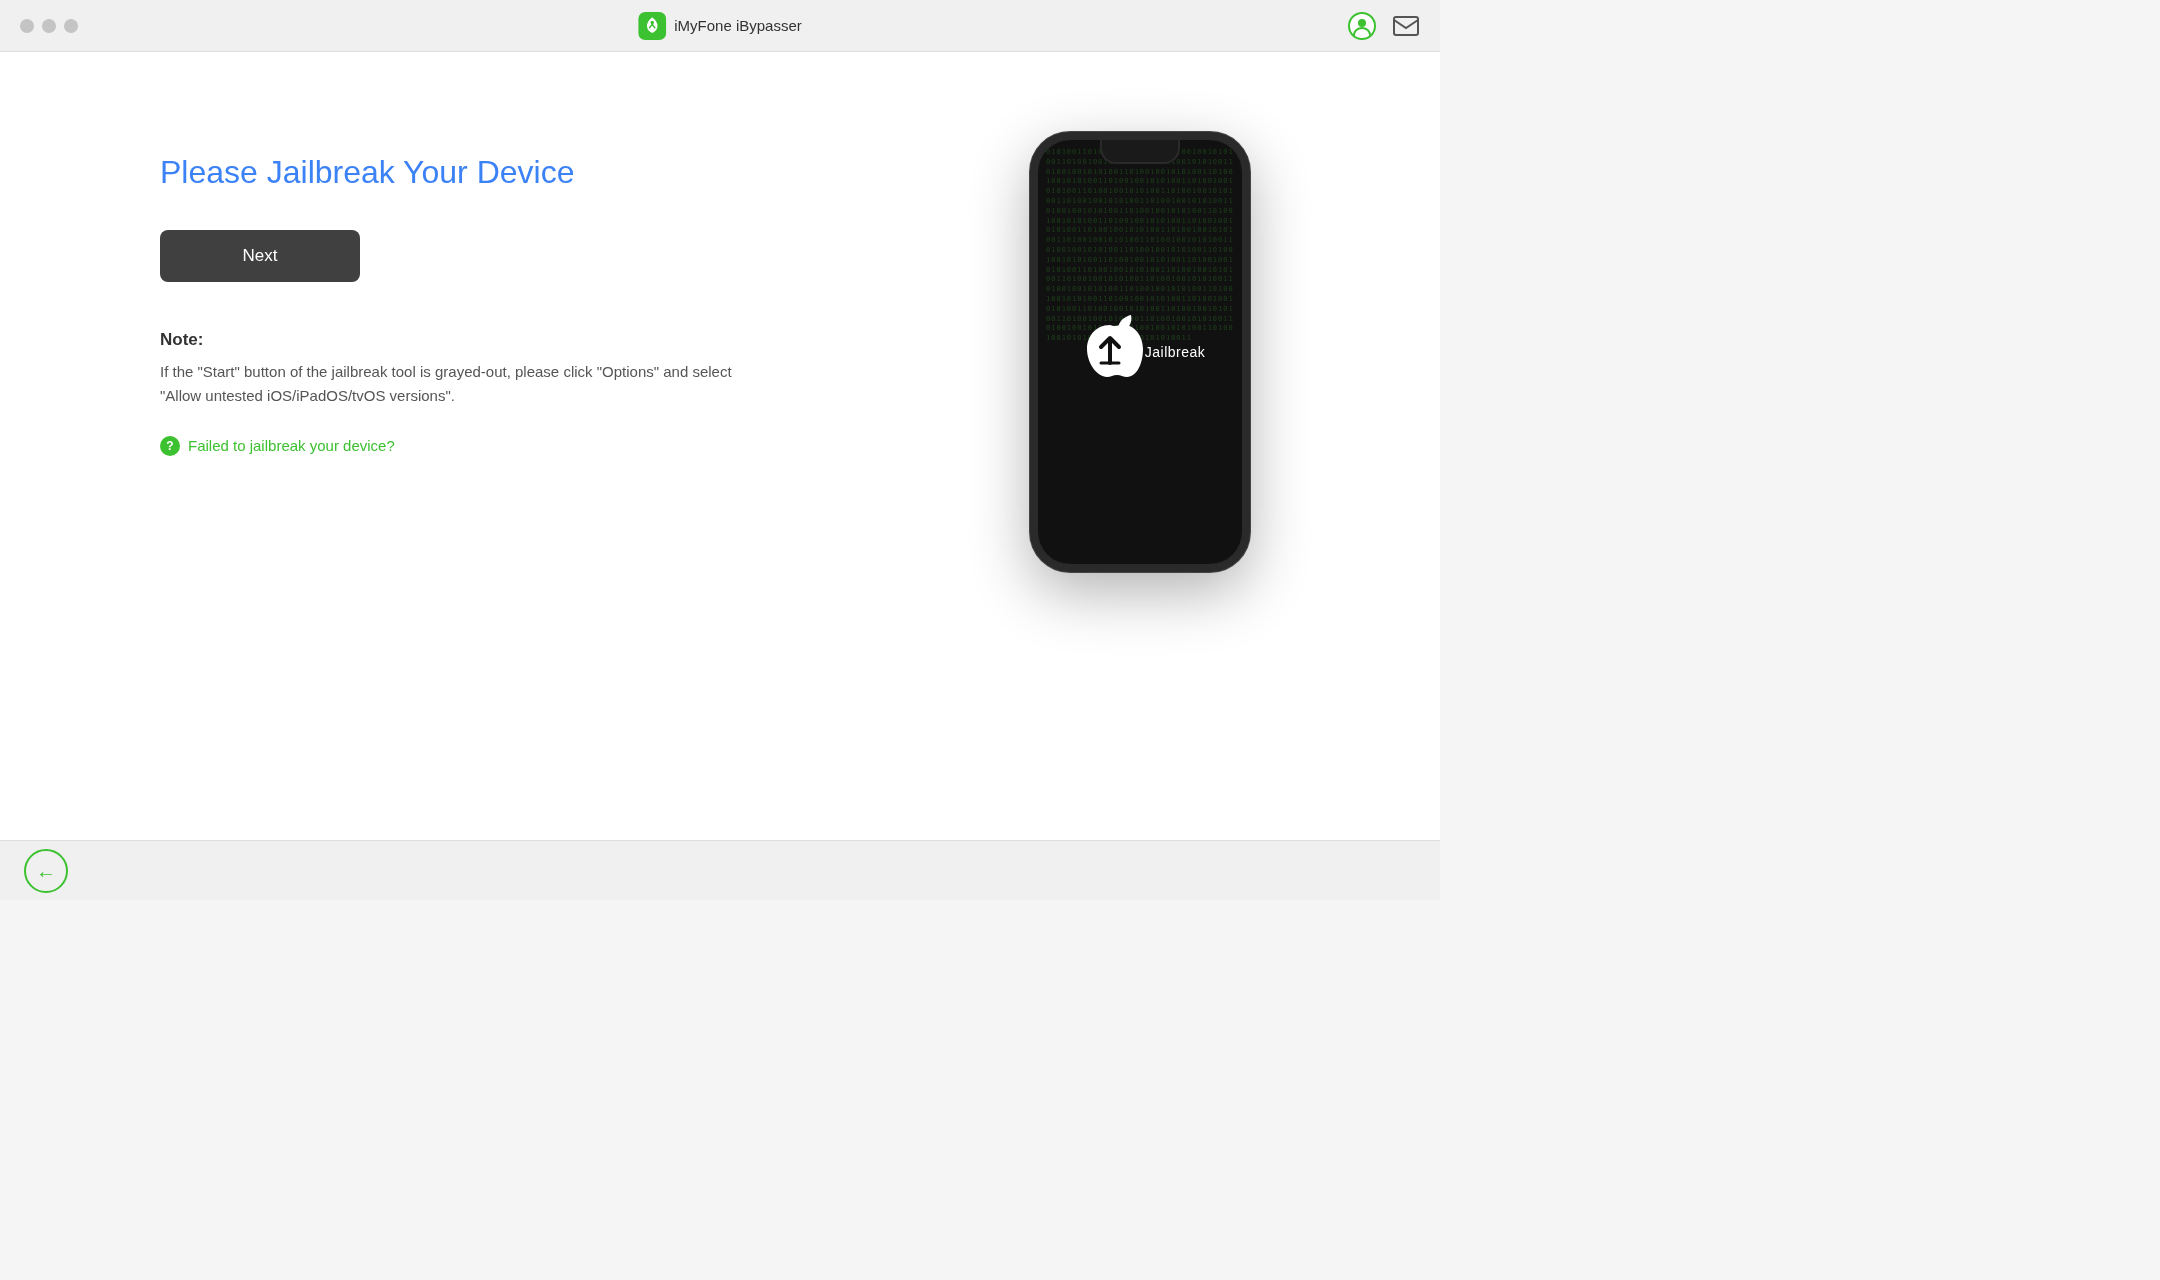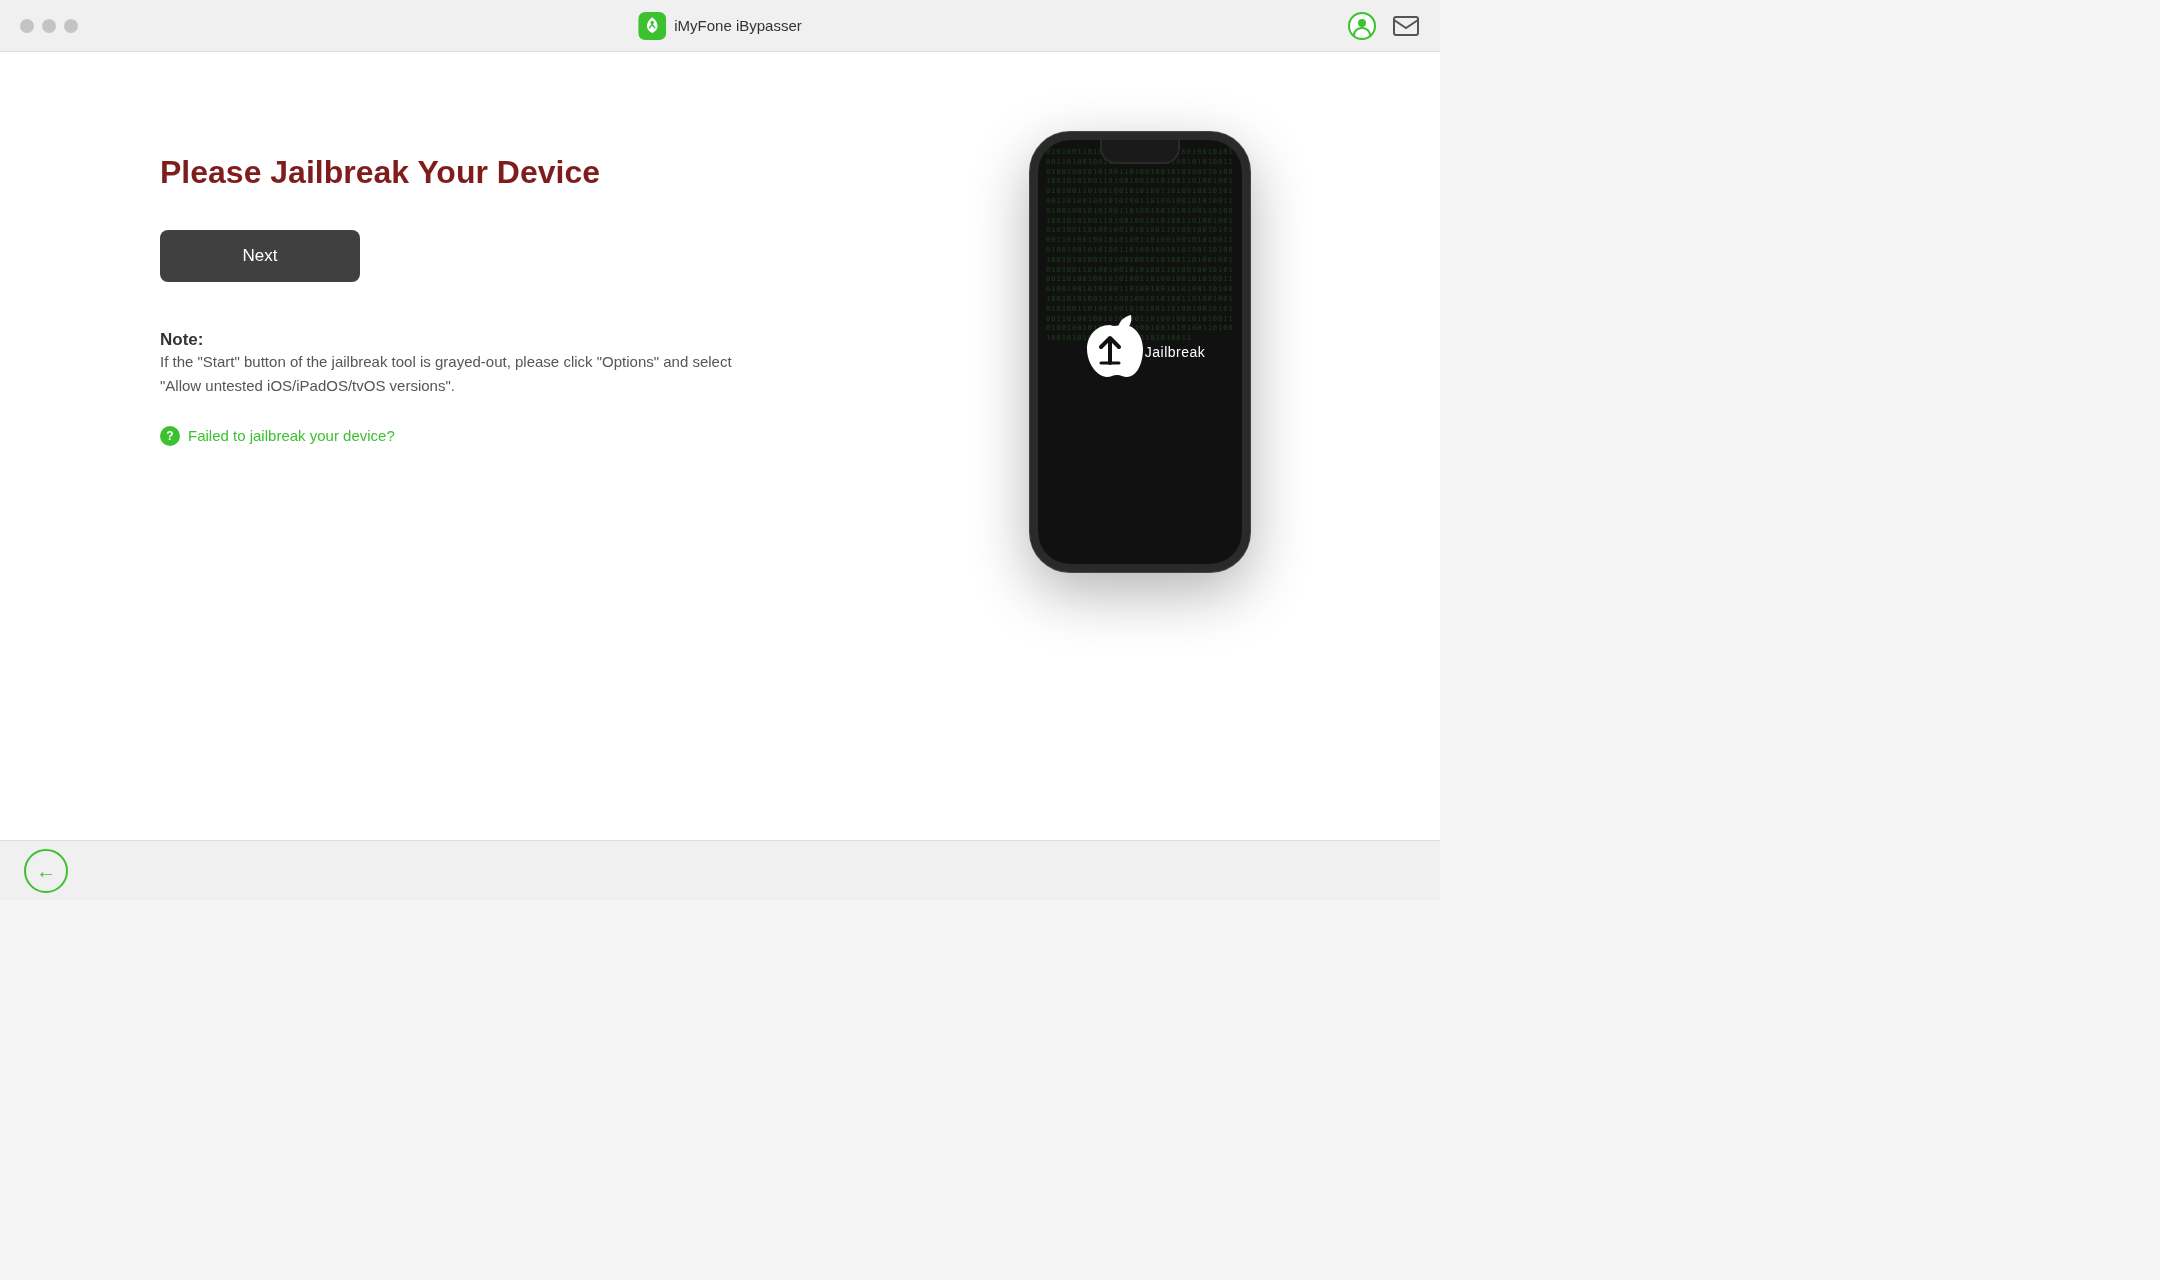--- a/index.html
+++ b/index.html
@@ -89,22 +89,22 @@
     }
 
     .left-panel {
       flex: 1;
       max-width: 580px;
       padding-top: 20px;
     }
 
     .page-title {
       font-size: 32px;
-      font-weight: 700;
-      color: #7f1d1d;
+      font-weight: 400;
+      color: #3b82f6;
       margin-bottom: 36px;
       line-height: 1.3;
     }
 
     .instructions-list {
       list-style: none;
       margin-bottom: 40px;
     }
 
     .instructions-list li {
@@ -132,20 +132,21 @@
     }
 
     .note-section {
       margin-bottom: 28px;
     }
 
     .note-title {
       font-size: 17px;
       font-weight: 600;
       color: #333;
+      margin-bottom: 10px;
     }
 
     .note-text {
       font-size: 15px;
       color: #555;
       line-height: 1.6;
     }
 
     .failed-link {
       display: flex;

